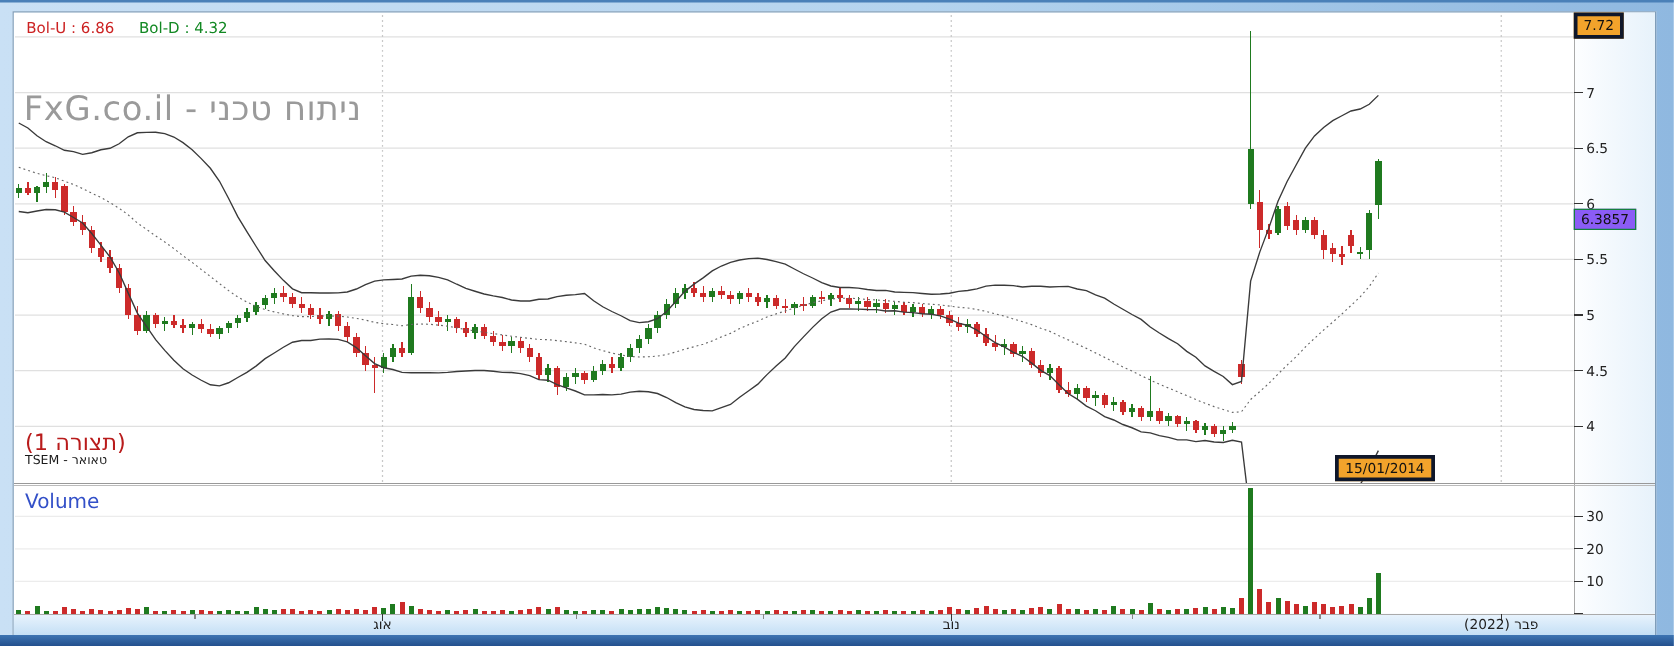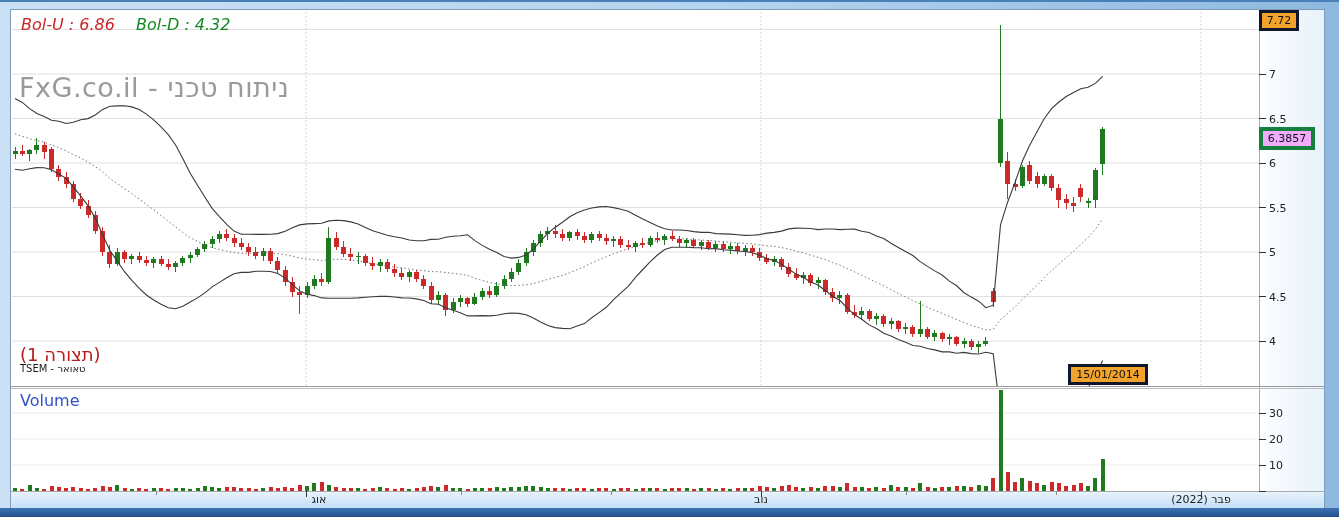--- a/index.html
+++ b/index.html
@@ -14,31 +14,31 @@
   .chart-box{
     position:absolute;left:10px;top:9px;width:1313px;height:499px;
     background:#ffffff;border:1px solid #7f9db9;box-sizing:content-box;
   }
   .axis-panel{position:absolute;left:1248px;top:0;width:65px;height:481px;
     background:linear-gradient(90deg,#fdfeff,#e7f2fb);}
   .xaxis-strip{position:absolute;left:0;top:481px;width:1313px;height:18px;
     background:linear-gradient(#eaf4fd,#c2def5);}
   #chart-svg{position:absolute;left:0;top:0;z-index:2;}
   .lbl{position:absolute;z-index:3;white-space:nowrap;}
-  .bol-labels{left:10px;top:5px;font-size:16px;font-style:italic;}
+  .bol-labels{left:10px;top:5px;font-size:12px;}
   .bol-u{color:#cc2222;}
   .bol-d{color:#118822;margin-left:16px;}
   .watermark{left:8px;top:22px;font-size:27px;color:#9a9a9a;letter-spacing:0.5px;margin-top:40px;}
   .annotation{left:9px;top:334px;font-size:18px;color:#b91c1c;}
   .symbol{left:9px;top:353px;font-size:10px;color:#1a1a1a;}
   .volume-lbl{left:9px;top:381px;font-size:16px;color:#3350c8;}
   .badge{position:absolute;z-index:4;font-size:11px;color:#111;text-align:center;
     padding:1px 3px;line-height:13px;}
   .badge-orange{background:#f2a32b;border:3px solid #0f172a;}
-  .badge-blue{background:#f0abfc;border:4px solid #15803d;}
+  .badge-blue{background:#8b5cf6;border:1px solid #15803d;margin-top:40px;}
   .high-badge{left:1248px;top:0px;min-width:28px;}
   .last-badge{left:1248px;top:117px;min-width:42px;}
   .date-badge{left:1057px;top:354px;min-width:68px;}
   .xlabel{position:absolute;z-index:3;top:483px;font-size:11px;color:#222;
     transform:translateX(-50%);white-space:nowrap;}
 </style>
 </head>
 <body>
 
 <div class="frame-top-line"></div>
@@ -571,18 +571,18 @@
     <span class="bol-d">Bol-D : 4.32</span>
   </div>
   <div class="lbl watermark">FxG.co.il - ניתוח טכני</div>
   <div class="lbl annotation">(תצורה 1)</div>
   <div class="lbl symbol">TSEM - טאואר</div>
   <div class="lbl volume-lbl">Volume</div>
 
   <div class="badge badge-orange high-badge">7.72</div>
   <div class="badge badge-blue last-badge">6.3857</div>
   <div class="badge badge-orange date-badge">15/01/2014</div>
-<div class="xlabel" dir="rtl" style="left: 308px;">אוג</div>
+<div class="xlabel" dir="rtl" style="left: 295px;">אוג</div>
     <div class="xlabel" dir="rtl" style="left: 750px;">נוב</div>
     <div class="xlabel" dir="rtl" style="left: 1190px;">פבר (2022)</div>
   </div>
 
 <div class="frame-bottom-band"></div>
 
 </body></html>

